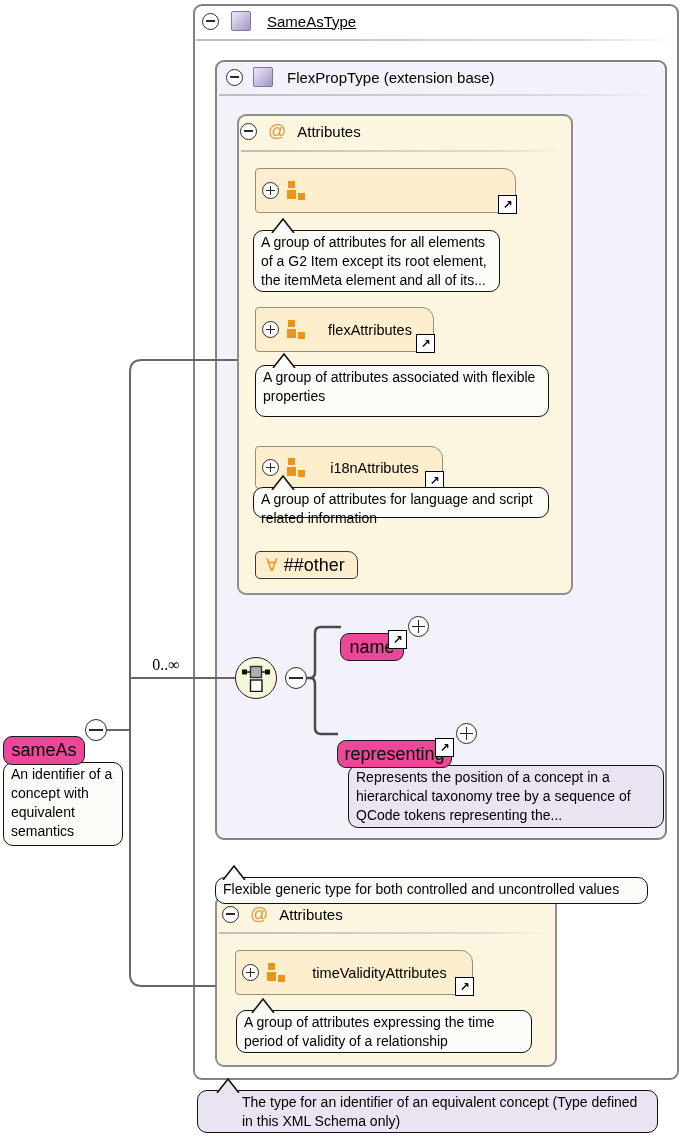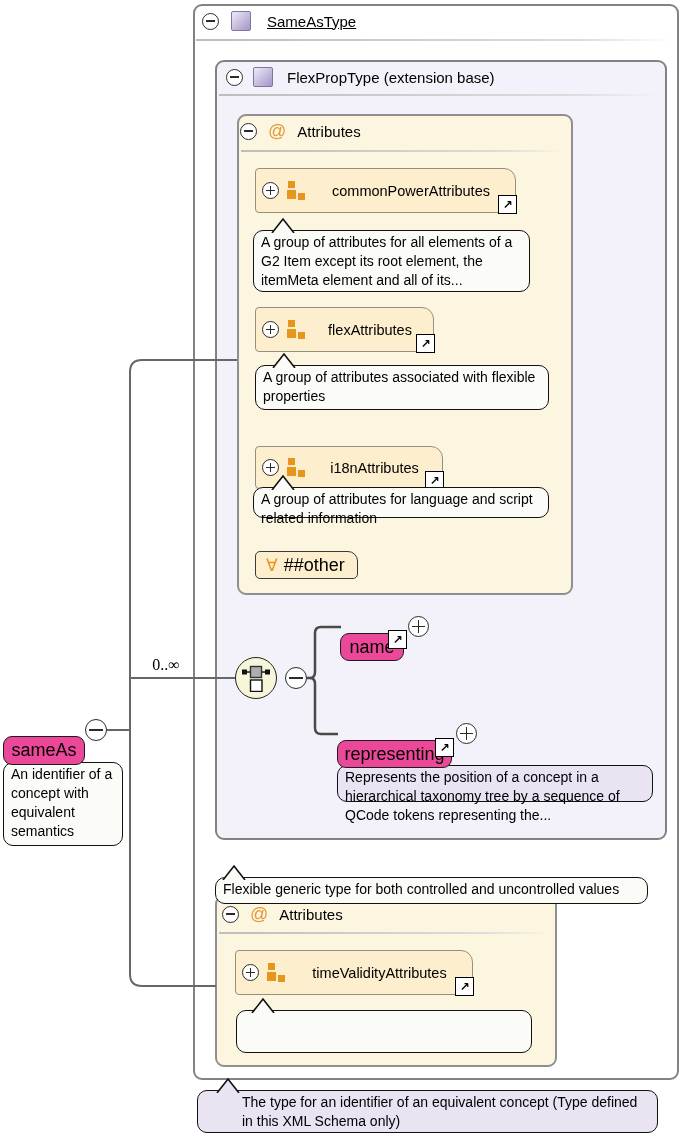--- a/index.html
+++ b/index.html
@@ -98,42 +98,41 @@
   </div>
   <div class="sep" style="left:241px; top:150px; width:324px;"></div>
 
   <div class="attrbox" style="left:255px; top:168px; width:261px; height:45px;">
     <span class="circ plus" style="width:17px; height:17px;"></span>
     <span class="attr-icon">
         <i class="s1"></i>
         <i class="s2"></i>
         <i class="s3"></i>
       </span>
-    <span class="label">commonPowerAttributes</span>
-    <span class="arrow-box">↗</span>
-  </div>
-  <div class="callout" style="left:253px; top:230px; width:277px; height:62px;">
+    <span class="arrow-box">↗</span>
+  </div>
+  <div class="callout" style="left:253px; top:230px; width:247px; height:62px;">
     <svg class="tip" style="left:16px;" viewBox="0 0 30 16" width="30" height="16">
       <path class="f" d="M2 16 L13 2 L24 16 Z"></path>
         <path class="s" d="M2 16 L13 2 L24 16"></path>
       </svg>
     <span>A group of attributes for all elements of a G2 Item except its root element, the itemMeta element and all of its...</span>
   </div>
 
   <div class="attrbox" style="left:255px; top:307px; width:179px; height:45px;">
     <span class="circ plus" style="width:17px; height:17px;"></span>
     <span class="attr-icon">
         <i class="s1"></i>
         <i class="s2"></i>
         <i class="s3"></i>
       </span>
     <span class="label">flexAttributes</span>
     <span class="arrow-box">↗</span>
   </div>
-  <div class="callout" style="left:255px; top:365px; width:294px; height:45px;">
+  <div class="callout" style="left:255px; top:365px; width:294px; height:52px;">
     <svg class="tip" style="left:15px;" viewBox="0 0 30 16" width="30" height="16">
       <path class="f" d="M2 16 L13 2 L24 16 Z"></path>
         <path class="s" d="M2 16 L13 2 L24 16"></path>
       </svg>
     <span>A group of attributes associated with flexible properties</span>
   </div>
 
   <div class="attrbox" style="left:255px; top:430px; width:188px; height:43px;margin-top:16px;">
     <span class="circ plus" style="width:17px; height:17px;"></span>
     <span class="attr-icon">
@@ -186,21 +185,21 @@
     <span>name</span>
   </div>
   <span class="arrow-box" style="left:388px; top:630px;">↗</span>
   <span class="circ abs plus" style="left:408px; top:616px; width:21px; height:21px;"></span>
 
   <div class="elembox" style="left:337px; top:720px; width:115px; height:28px;">
     <span>representing</span>
   </div>
   <span class="arrow-box" style="left:435px; top:738px;">↗</span>
   <span class="circ abs plus" style="left:456px; top:723px; width:21px; height:21px;"></span>
-  <div class="callout purple" style="left:337px; top:765px; width:316px; height:37px;">
+  <div class="callout purple" style="left:348px; top:765px; width:316px; height:63px;">
     <svg class="tip" style="left:15px;" viewBox="0 0 30 16" width="30" height="16">
       <path class="f" d="M2 16 L13 2 L24 16 Z"></path>
         <path class="s" d="M2 16 L13 2 L24 16"></path>
       </svg>
     <span>Represents the position of a concept in a hierarchical taxonomy tree by a sequence of QCode tokens representing the...</span>
   </div>
 
   <div class="callout" style="left:215px; top:855px; width:433px; height:27px; white-space:nowrap;margin-top:22px;">
     <svg class="tip" style="left:5px;" viewBox="0 0 30 16" width="30" height="16">
       <path class="f" d="M2 16 L13 2 L24 16 Z"></path>
@@ -224,20 +223,21 @@
         <i class="s3"></i>
       </span>
     <span class="label">timeValidityAttributes</span>
     <span class="arrow-box">↗</span>
   </div>
   <div class="callout" style="left:236px; top:1010px; width:296px; height:43px;">
     <svg class="tip" style="left:13px;" viewBox="0 0 30 16" width="30" height="16">
       <path class="f" d="M2 16 L13 2 L24 16 Z"></path>
         <path class="s" d="M2 16 L13 2 L24 16"></path>
       </svg>
+    <span>A group of attributes expressing the time period of validity of a relationship</span>
   </div>
 
   <div class="elembox" style="left:3px; top:716px; width:82px; height:29px;">
     <span>sameAs</span>
   </div>
   <span class="circ abs" style="left:85px; top:719px; width:22px; height:22px;"></span>
   <div class="callout" style="left:3px; top:762px; width:120px; height:84px;">
     <svg class="tip" style="left:9px;" viewBox="0 0 30 16" width="30" height="16">
       <path class="f" d="M2 16 L13 2 L24 16 Z"></path>
         <path class="s" d="M2 16 L13 2 L24 16"></path>

